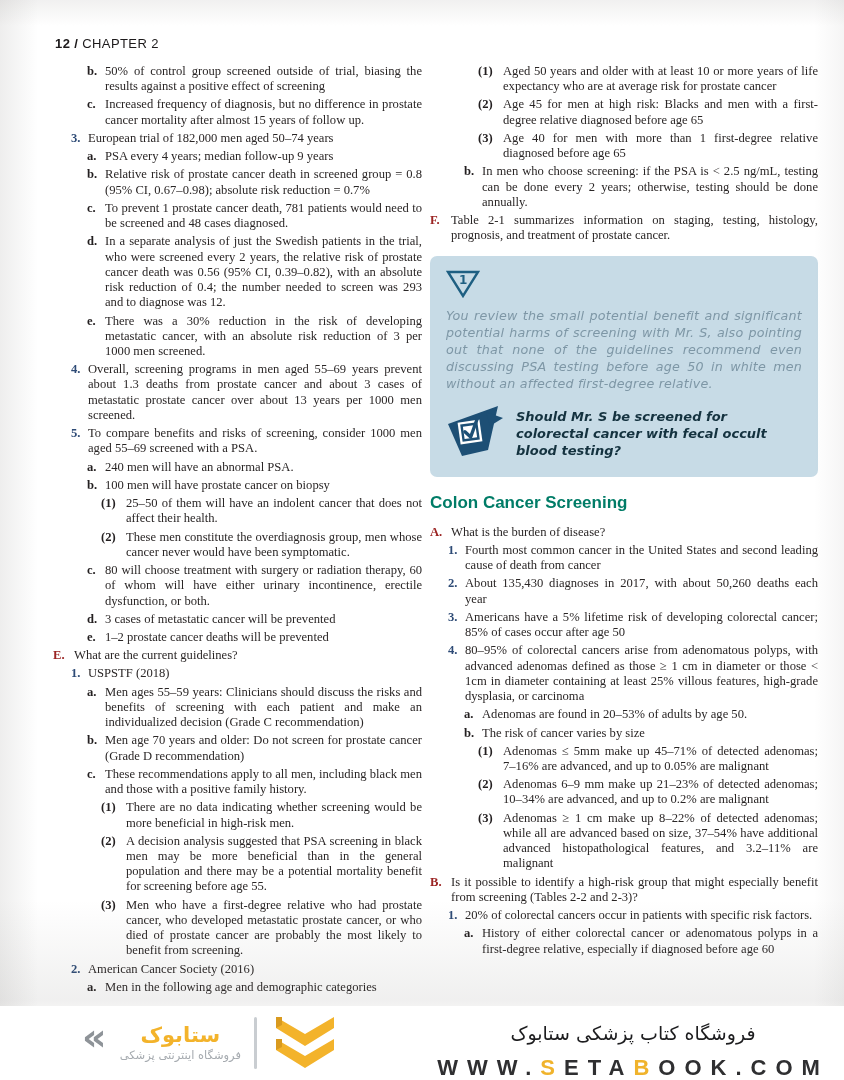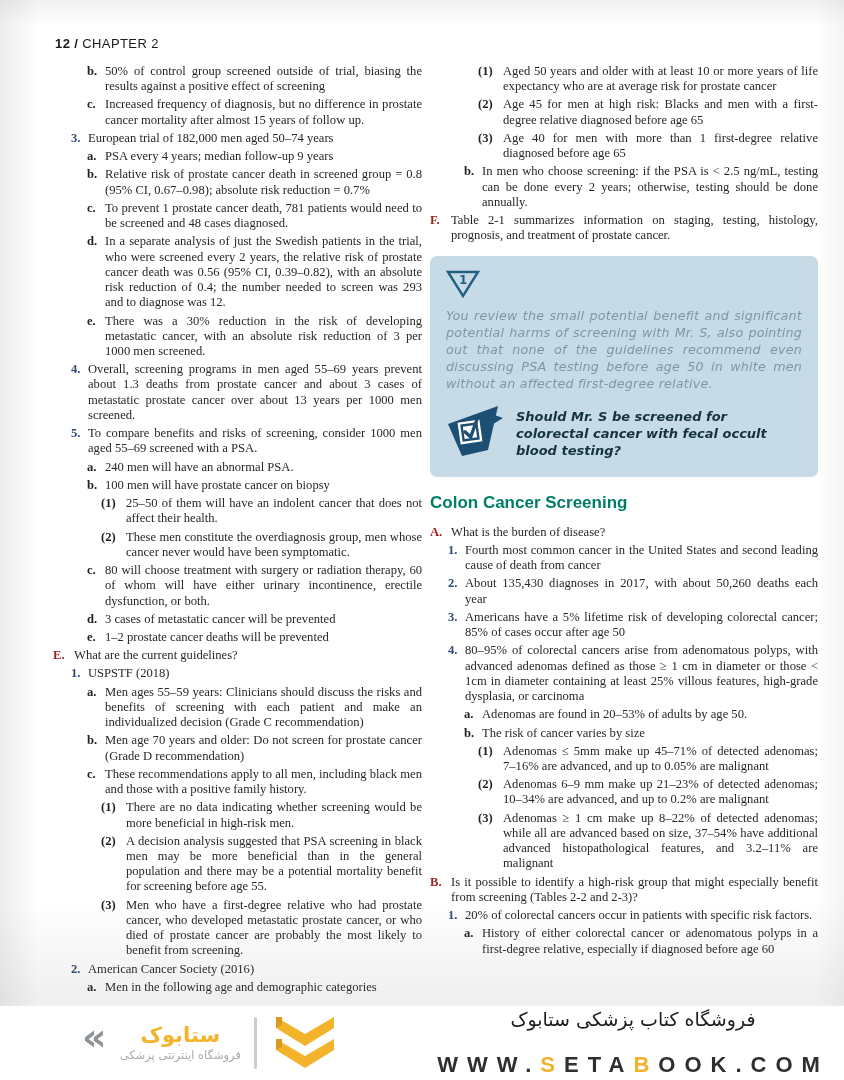--- a/index.html
+++ b/index.html
@@ -86,27 +86,27 @@
   .brand-block{display:flex;flex-direction:column;align-items:center;}
   .brand-fa{
     font-family:"DejaVu Sans",sans-serif;direction:rtl;
     font-size:21px;font-weight:bold;color:#f3b32b;line-height:1.05;
   }
   .tagline-fa{
     font-family:"DejaVu Sans",sans-serif;direction:rtl;
     font-size:11.5px;color:#a6abb0;margin-top:2px;
   }
   .logo-divider{width:3px;height:52px;background:#c9cdd1;border-radius:2px;}
-  .footer-right{width:50%;display:flex;flex-direction:column;align-items:center;justify-content:center;}
+  .footer-right{width:50%;display:flex;flex-direction:column;align-items:center;justify-content:flex-end;}
   .store-fa{
     font-family:"DejaVu Sans",sans-serif;direction:rtl;
     font-size:19px;color:#1d1d1f;line-height:1.1;
   }
   .url-line{
-    margin-top:23px;
+    margin-top:12px;
     font-family:"Liberation Sans","DejaVu Sans",sans-serif;
     font-weight:bold;font-size:22px;letter-spacing:9px;line-height:1.1;
   }
   .seg-dark{color:#2f2f31;}
   .seg-yellow{color:#f0b32c;}
   .tri-icon svg, .flag-icon svg{display:block;}
 </style>
 </head>
 <body>
 

